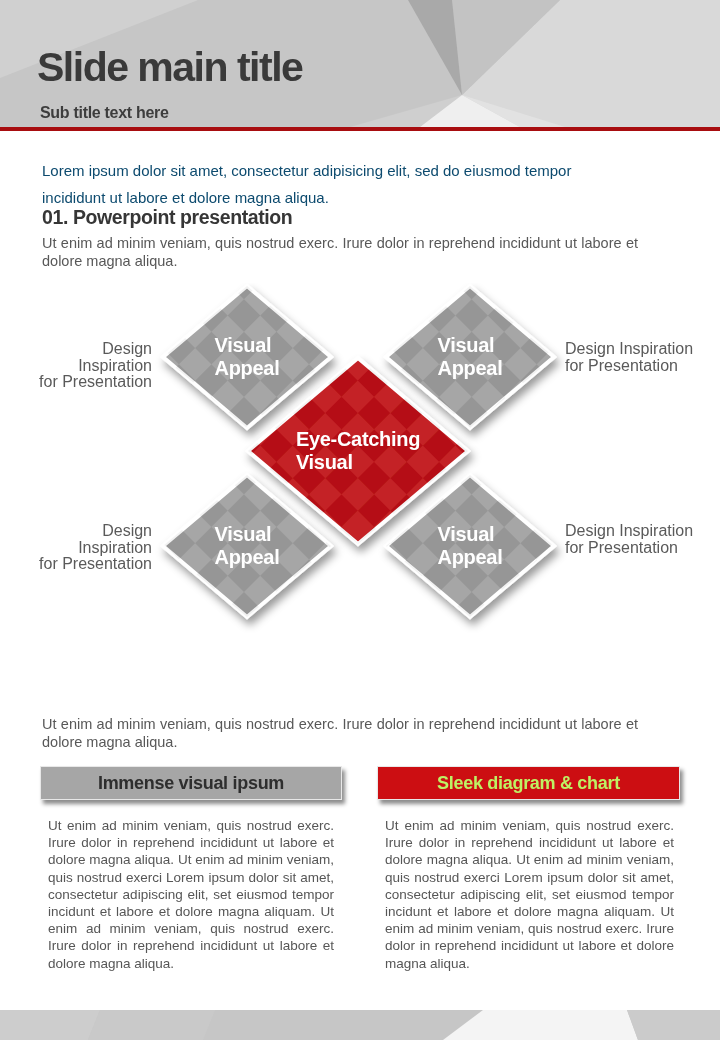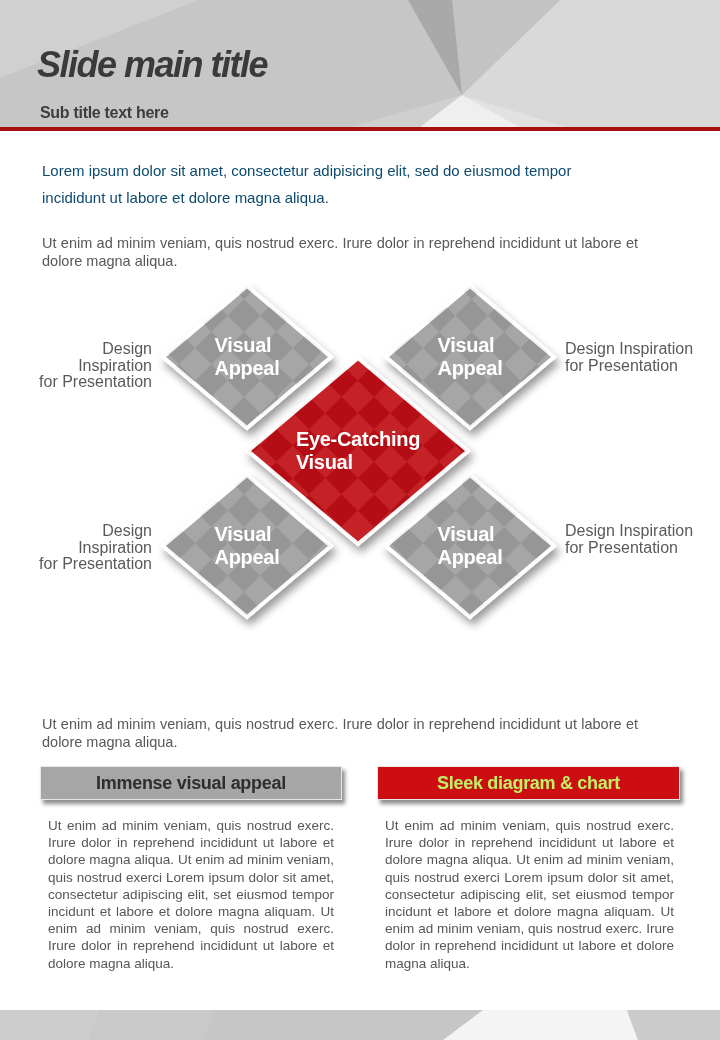--- a/index.html
+++ b/index.html
@@ -2,22 +2,22 @@
 <html><head>
 <meta charset="utf-8">
 <style>
   html,body{margin:0;padding:0;background:#ffffff;}
   body{width:720px;height:1040px;overflow:hidden;font-family:"Liberation Sans",sans-serif;}
   .page{position:relative;width:720px;height:1040px;background:#ffffff;}
 
   
   .header{position:absolute;top:0;left:0;width:720px;height:131px;}
   .header svg{position:absolute;top:0;left:0;}
-  .page-title{position:absolute;left:37px;top:44px;font-size:36px;font-weight:bold;
-    color:#3a3a3a;letter-spacing:-1.5px;white-space:nowrap;font-style:italic;}
+  .page-title{position:absolute;left:37px;top:44px;font-size:41px;font-weight:bold;
+    color:#3a3a3a;letter-spacing:-1.5px;white-space:nowrap;}
   .page-subtitle{position:absolute;left:40px;top:104px;font-size:16px;font-weight:bold;
     color:#3d3d3d;letter-spacing:-0.3px;}
   .accent-line{position:absolute;left:0;top:127px;width:720px;height:4px;background:#a80d10;}
 
   
   .intro{position:absolute;left:42px;top:157px;width:594px;font-size:15px;line-height:27px;
     color:#0c4a6e;}
   .sec-heading{position:absolute;left:42px;font-size:19.5px;font-weight:bold;color:#363636;
     letter-spacing:-0.4px;}
   .sec-body{position:absolute;left:42px;width:596px;font-size:14.5px;line-height:18px;
@@ -68,20 +68,21 @@
       <polygon points="462,95 420,127 520,127" fill="#efefef"></polygon>
       <polygon points="462,95 520,127 565,127" fill="#e2e2e2"></polygon>
     </svg>
     <div class="page-title">Slide main title</div>
     <div class="page-subtitle">Sub title text here</div>
     <div class="accent-line"></div>
   </div>
 
   <div class="intro">Lorem ipsum dolor sit amet, consectetur adipisicing elit, sed do eiusmod tempor incididunt ut labore et dolore magna aliqua.</div>
 
+  <div class="sec-heading h1">01. Powerpoint presentation</div>
   <div class="sec-body p1">Ut enim ad minim veniam, quis nostrud exerc. Irure dolor in reprehend incididunt ut labore et dolore magna aliqua.</div>
 
   <div class="diagram">
     <svg width="720" height="352" viewBox="0 0 720 352">
       <defs>
         <filter id="ds" x="-40%" y="-40%" width="180%" height="180%">
           <feDropShadow dx="3" dy="6" stdDeviation="4" flood-color="#000000" flood-opacity="0.4"></feDropShadow>
         </filter>
         <pattern id="checker" width="46" height="46" patternUnits="userSpaceOnUse" patternTransform="rotate(45)">
           <rect width="23" height="23" fill="#ffffff" opacity="0.08"></rect>
@@ -130,21 +131,21 @@
     <div class="side-label side-right" style="left:565px;top:58px;width:135px;">Design Inspiration
 for Presentation</div>
     <div class="side-label side-left" style="left:26px;top:240px;width:126px;">Design Inspiration
 for Presentation</div>
     <div class="side-label side-right" style="left:565px;top:240px;width:135px;">Design Inspiration
 for Presentation</div>
   </div>
 
   <div class="sec-body p2">Ut enim ad minim veniam, quis nostrud exerc. Irure dolor in reprehend incididunt ut labore et dolore magna aliqua.</div>
 
-  <div class="banner banner-left">Immense visual appeal</div>
+  <div class="banner banner-left">Immense visual ipsum</div>
   <div class="banner banner-right">Sleek diagram &amp; chart</div>
 
   <div class="col col-left">Ut enim ad minim veniam, quis nostrud exerc. Irure dolor in reprehend incididunt ut labore et dolore magna aliqua. Ut enim ad minim veniam, quis nostrud exerci  Lorem ipsum dolor sit amet, consectetur adipiscing elit, set eiusmod tempor incidunt et labore et dolore magna aliquam. Ut enim ad minim veniam, quis nostrud exerc. Irure dolor in reprehend incididunt ut labore et dolore magna aliqua.</div>
   <div class="col col-right">Ut enim ad minim veniam, quis nostrud exerc. Irure dolor in reprehend incididunt ut labore et dolore magna aliqua. Ut enim ad minim veniam, quis nostrud exerci  Lorem ipsum dolor sit amet, consectetur adipiscing elit, set eiusmod tempor incidunt et labore et dolore magna aliquam. Ut enim ad minim veniam, quis nostrud exerc. Irure dolor in reprehend incididunt ut labore et dolore magna aliqua.</div>
 
   <div class="footer">
     <svg width="720" height="30" viewBox="0 0 720 30">
       <rect x="0" y="0" width="720" height="30" fill="#c6c6c6"></rect>
       <polygon points="0,0 100,0 88,30 0,30" fill="#cdcdcd"></polygon>
       <polygon points="100,0 215,0 203,30 88,30" fill="#c9c9c9"></polygon>

